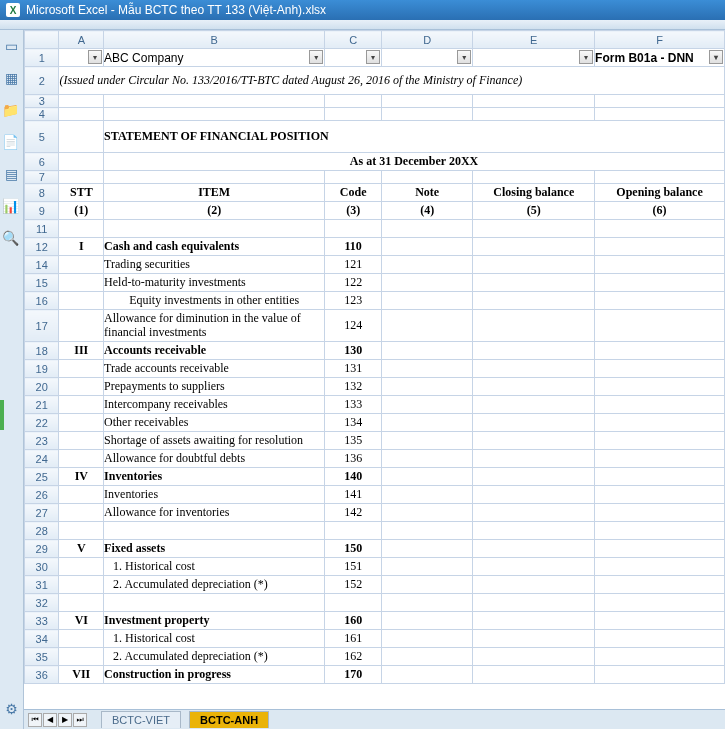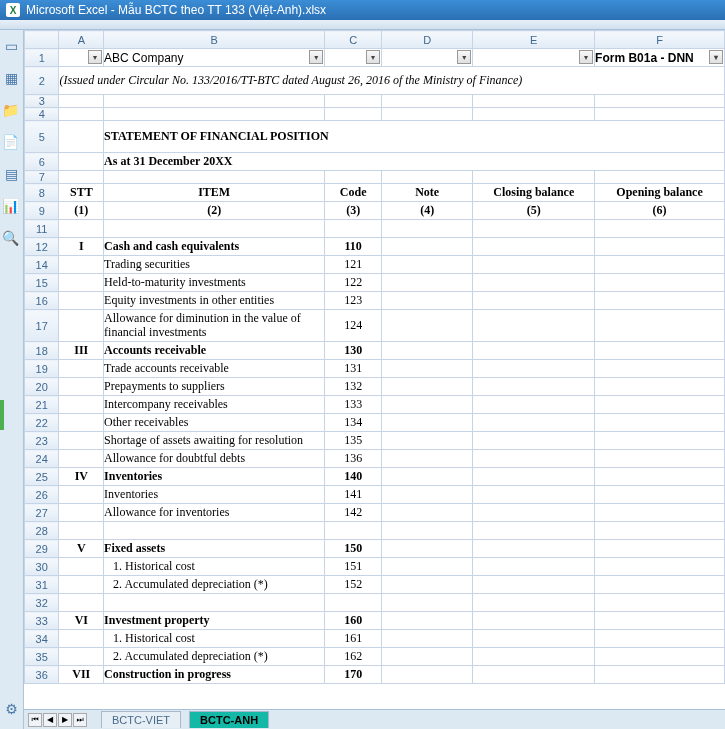--- a/index.html
+++ b/index.html
@@ -139,20 +139,21 @@
   font-weight: bold;
   font-size: 20px;
   height: 30px;
   padding-left: 6px;
 }
 .asat-row td {
   font-family: 'Times New Roman', serif;
   font-weight: bold;
   font-size: 15px;
   padding-left: 6px;
+  text-align: center;
 }
 .header-row td {
   background: #b2d9e8;
   font-family: 'Times New Roman', serif;
   font-weight: bold;
   text-align: center;
   font-size: 13px;
 }
 .numhead-row td {
   background: #b2d9e8;
@@ -203,21 +204,21 @@
 .tab {
   padding: 2px 10px;
   border: 1px solid #a8b8c8;
   border-bottom: none;
   background: #e6eef6;
   cursor: pointer;
   color: #4a6a8a;
   margin-left: 8px;
 }
 .tab.active {
-  background: #14b8a6;
+  background: #eab308;
   font-weight: bold;
   color: #000;
 }
 .green-strip {
   position: absolute;
   left: 0;
   top: 400px;
   width: 4px;
   height: 30px;
   background: #4caf50;
@@ -385,21 +386,21 @@
               <td class="stt"></td>
               <td style="white-space: pre;">Held-to-maturity investments</td>
               <td class="code">122</td>
               <td></td>
               <td></td>
               <td></td>
             </tr>
             <tr class="data-row bordered-v">
               <th class="rowhead">16</th>
               <td class="stt"></td>
-              <td style="white-space: pre;">Equity investments in other entities</td>
+              <td style="white-space: pre; text-align: center;">Equity investments in other entities</td>
               <td class="code">123</td>
               <td></td>
               <td></td>
               <td></td>
             </tr>
             <tr class="data-row bordered-v multiline h32">
               <th class="rowhead">17</th>
               <td class="stt"></td>
               <td style="white-space: normal; margin-left: 48px;">Allowance for diminution in the value of financial investments</td>
               <td class="code">124</td>

